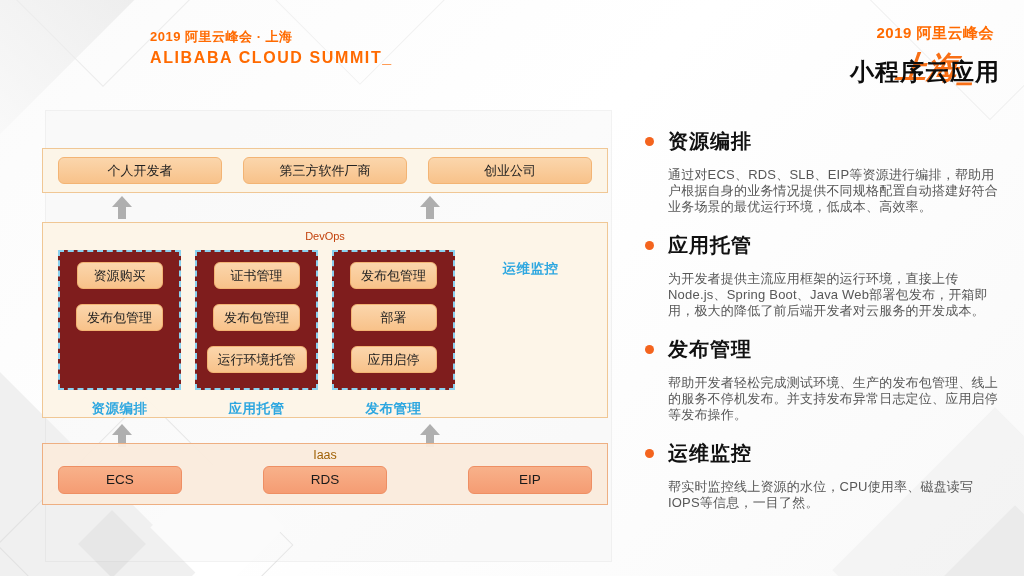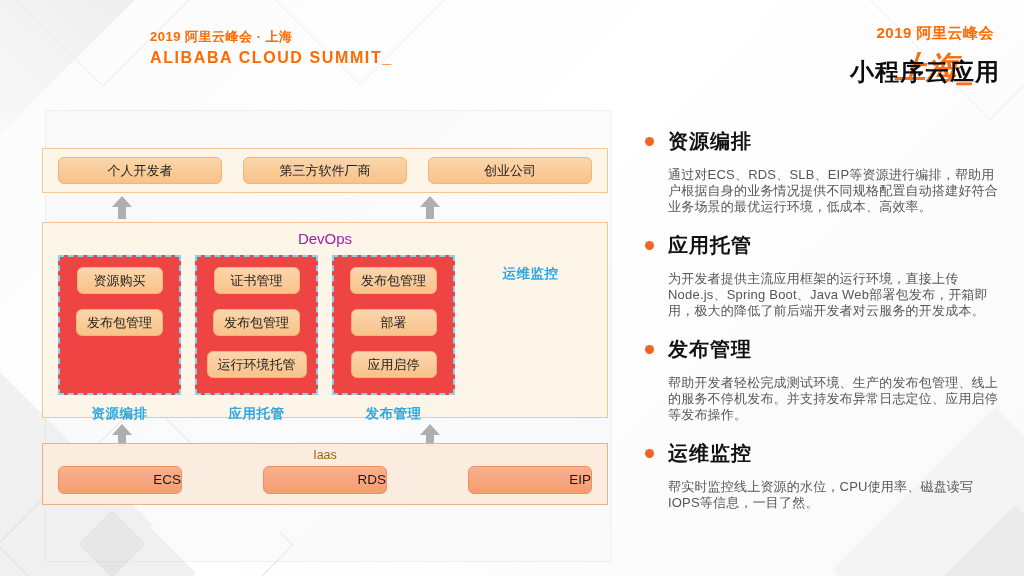--- a/index.html
+++ b/index.html
@@ -50,33 +50,33 @@
   .box { position:absolute; left:42px; width:566px; z-index:2; }
   .users-box { top:148px; height:45px; background:rgba(252,244,231,0.95);
                border:1px solid #F0C795; display:flex; align-items:center;
                justify-content:space-between; padding:0 15px; }
   .chip { height:27px; line-height:25px; text-align:center; font-size:13px; color:#222;
           background:linear-gradient(180deg,#FBD6AC,#F8C28A); border:1px solid #F3B474;
           border-radius:6px; }
   .users-box .chip { width:164px; }
   .devops-box { top:222px; height:196px; background:rgba(253,244,231,0.95);
                 border:1px solid #F0C795; }
-  .dev-title { text-align:center; font-size:15px; color:#a21caf; padding-top:7px; }
+  .dev-title { text-align:center; font-size:11px; color:#c2410c; padding-top:7px; }
   .dev-cols { display:flex; gap:14px; padding:8px 15px 0 15px; }
   .dev-col { flex:1; display:flex; flex-direction:column; }
-  .dashed-panel { height:140px; background:#ef4444; border:2px dashed #8AD1F0;
+  .dashed-panel { height:140px; background:#7f1d1d; border:2px dashed #8AD1F0;
                   display:flex; flex-direction:column; align-items:center; padding-top:10px; }
   .pill { min-width:86px; padding:0 10px; margin-bottom:15px; }
   .col-label { margin-top:10px; text-align:center; font-size:13.5px; font-weight:bold;
                color:#2EA7E0; letter-spacing:.5px; }
   .iaas-box { top:443px; height:62px; background:rgba(250,235,220,0.95);
               border:1px solid #EEAF82; }
   .iaas-title { text-align:center; font-size:12.5px; color:#a16207; padding-top:4px; }
   .iaas-row { display:flex; justify-content:space-between; padding:4px 15px 0 15px; }
-  .iaas-chip { width:124px; height:28px; line-height:26px; text-align:right; font-size:13.5px;
+  .iaas-chip { width:124px; height:28px; line-height:26px; text-align:center; font-size:13.5px;
                color:#1a1a1a; background:linear-gradient(180deg,#F8B18A,#F59C73);
                border:1px solid #EE8F64; border-radius:6px; }
   
   .up-arrow { position:absolute; width:20px; height:23px; z-index:2; }
   .up-arrow .head { width:0; height:0; border-left:10px solid transparent;
                     border-right:10px solid transparent; border-bottom:11px solid #AFAFAF; }
   .up-arrow .stem { width:8px; height:12px; background:#AFAFAF; margin:0 auto; }
   .a1 { left:112px; top:196px; } .a2 { left:420px; top:196px; }
   .a3 { left:112px; top:424px; } .a4 { left:420px; top:424px; }
   

